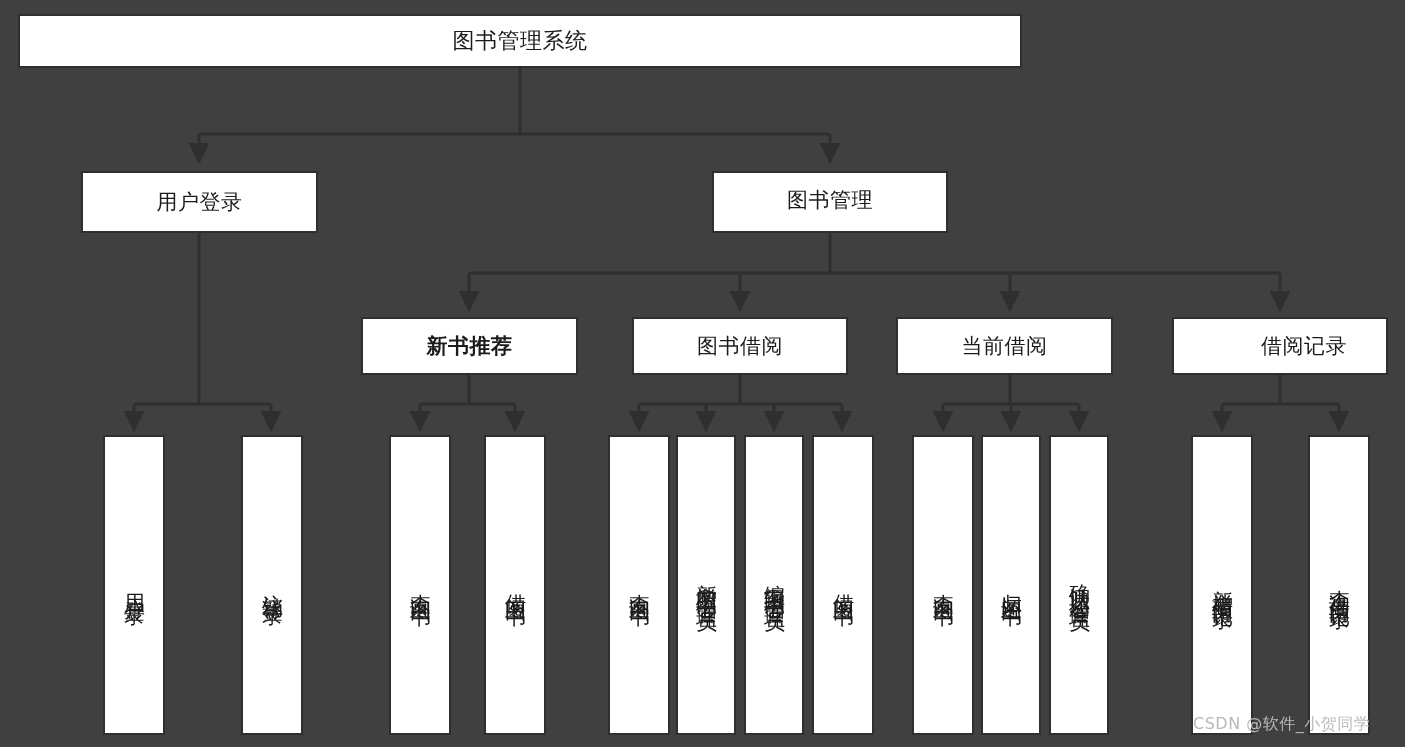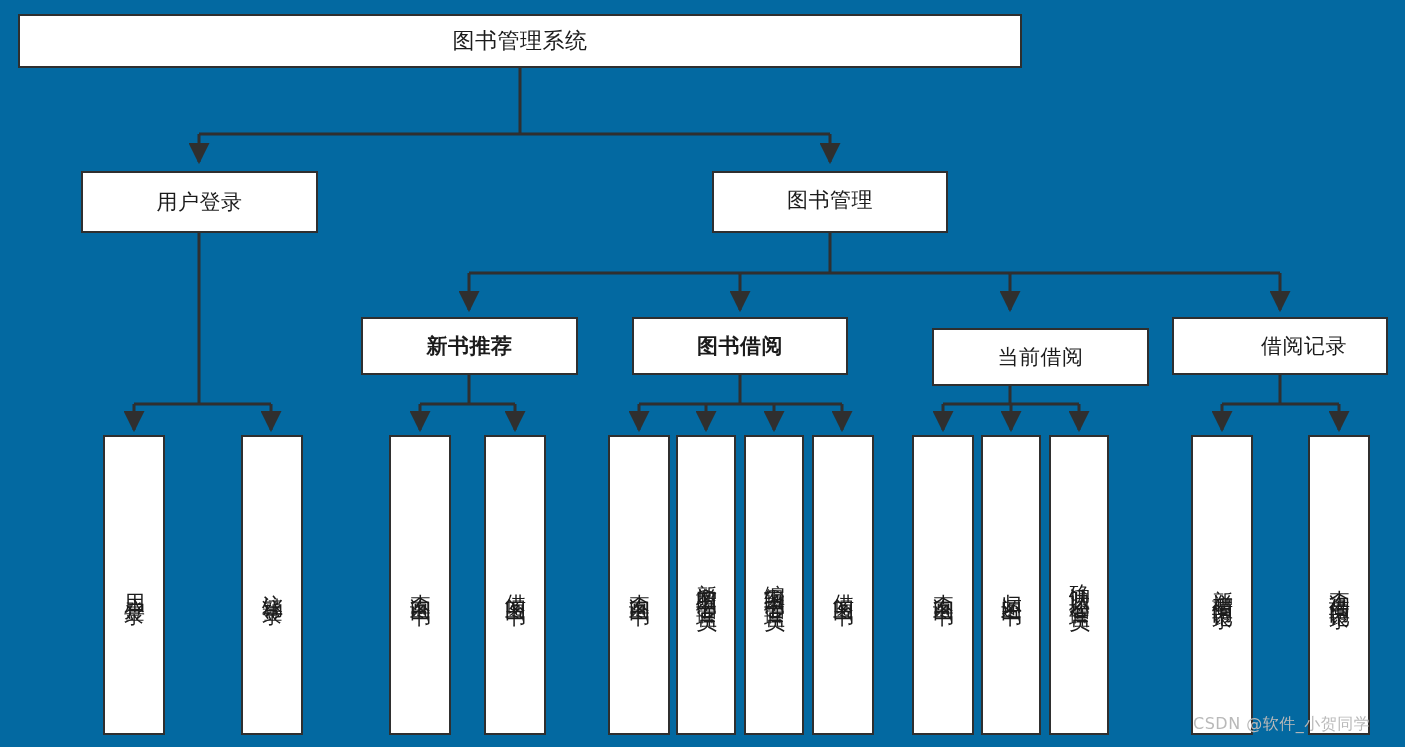--- a/index.html
+++ b/index.html
@@ -8,21 +8,21 @@
     padding: 0;
     background: #ffffff;
   }
   body {
     font-family: "DejaVu Sans", "Liberation Sans", sans-serif;
   }
   #diagram-root {
     position: relative;
     width: 1405px;
     height: 747px;
-    background: #0369a1;
+    background: #404040;
     overflow: hidden;
   }
   #connector-layer {
     position: absolute;
     left: 0;
     top: 0;
     width: 1405px;
     height: 747px;
     pointer-events: none;
   }
@@ -138,24 +138,24 @@
   <div class="node horizontal" style="left:81px; top:171px; width:237px; height:62px;">
     <span class="node-label">用户登录</span>
   </div>
   <div class="node horizontal" style="left:712px; top:171px; width:236px; height:62px;font-family:Liberation Mono, monospace;">
     <span class="node-label">图书管理</span>
   </div>
 
   <div class="node horizontal" style="left:361px; top:317px; width:217px; height:58px;font-weight:bold;">
     <span class="node-label">新书推荐</span>
   </div>
-  <div class="node horizontal" style="left:632px; top:317px; width:216px; height:58px;font-weight:bold;">
+  <div class="node horizontal" style="left:632px; top:317px; width:216px; height:58px;">
     <span class="node-label">图书借阅</span>
   </div>
-  <div class="node horizontal" style="left:932px; top:317px; width:217px; height:58px;margin-top:11px;">
+  <div class="node horizontal" style="left:896px; top:317px; width:217px; height:58px;">
     <span class="node-label">当前借阅</span>
   </div>
   <div class="node horizontal" style="left:1172px; top:317px; width:216px; height:58px;padding-left:48px;">
     <span class="node-label">借阅记录</span>
   </div>
 
   <div class="node vertical" style="left:103px; top:435px; width:62px; height:300px;">
     <span class="node-label">用户登录</span>
   </div>
   <div class="node vertical" style="left:241px; top:435px; width:62px; height:300px;">

